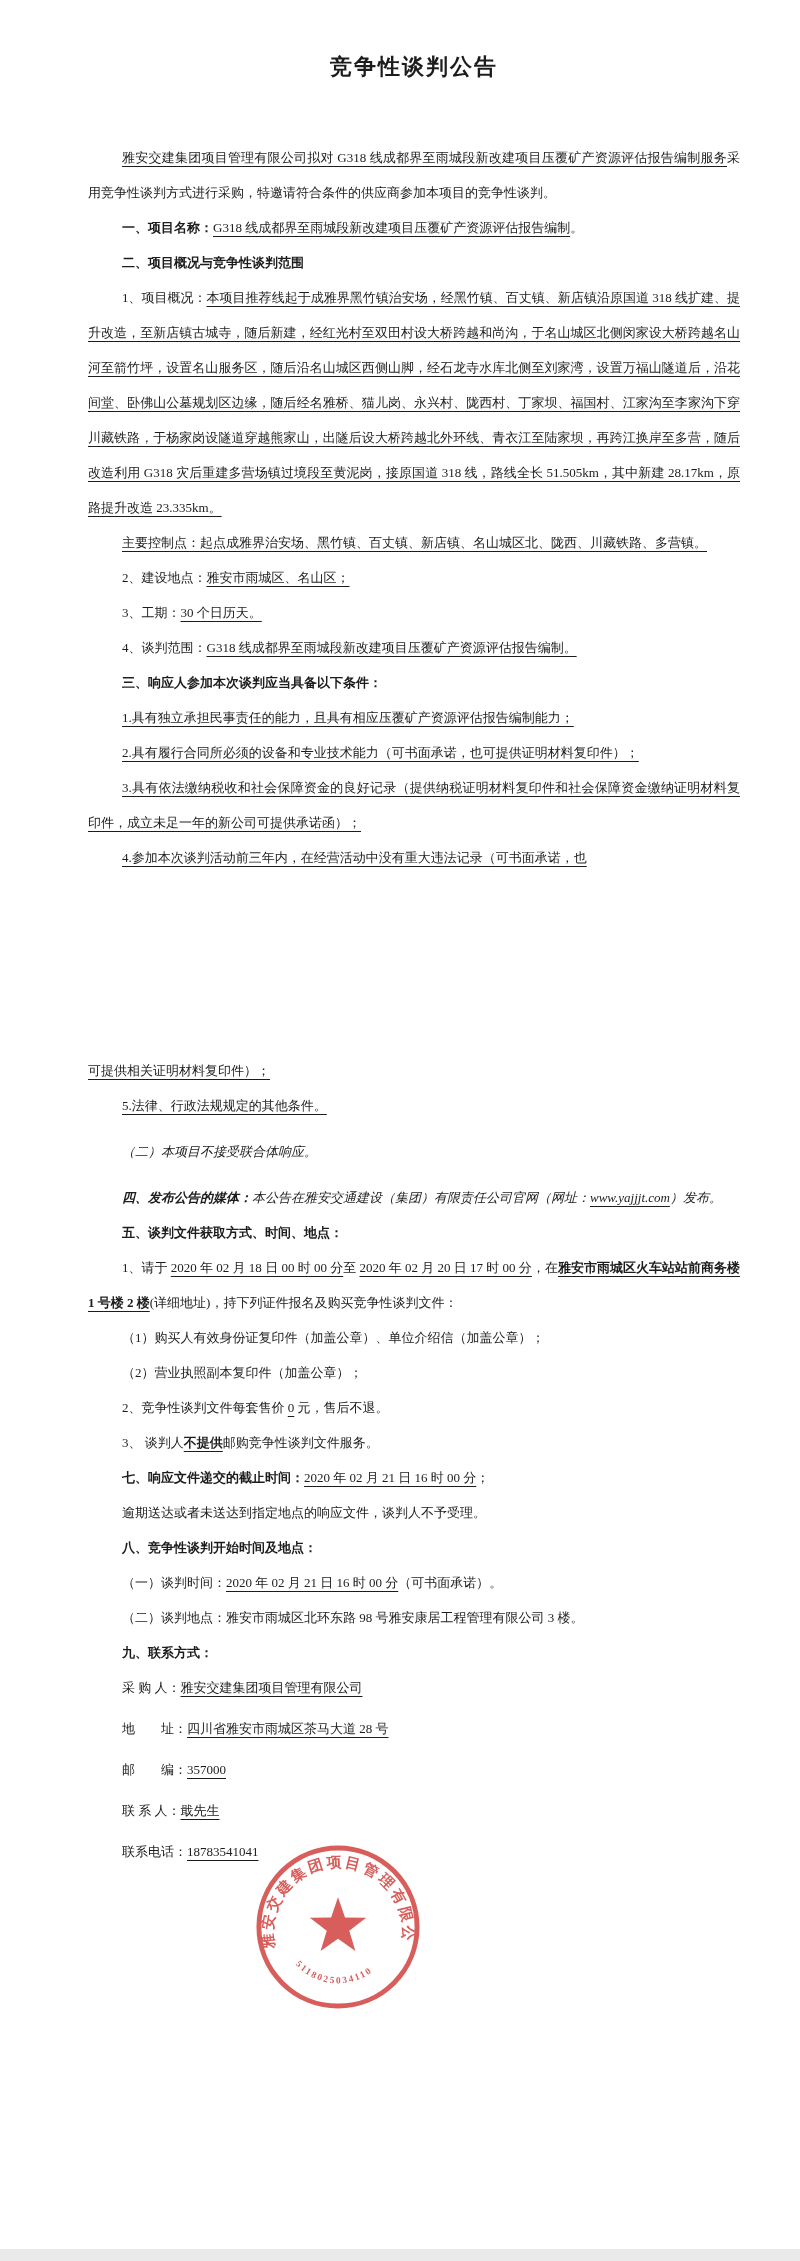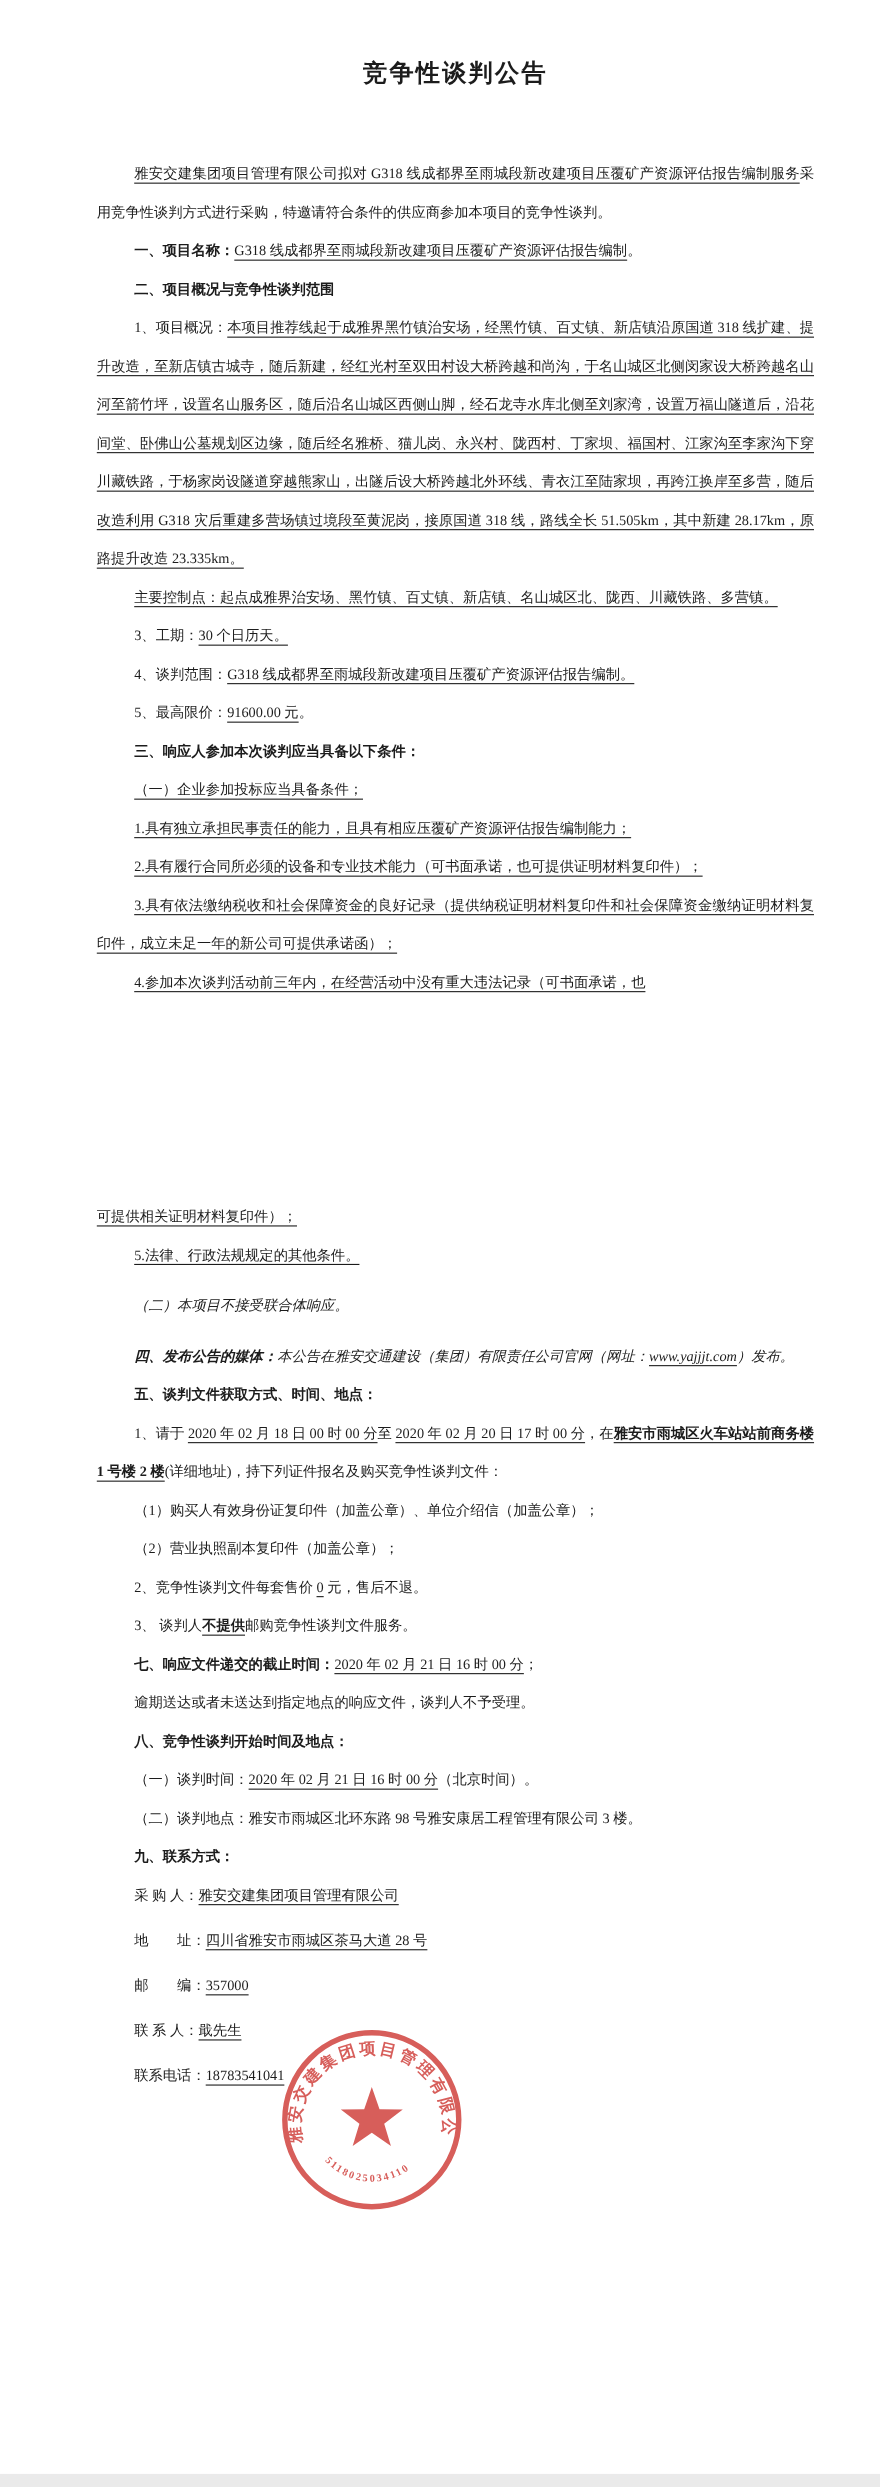--- a/index.html
+++ b/index.html
@@ -33,44 +33,43 @@
 
 <div class="page">
   <div class="content">
     <h1 class="doc-title">竞争性谈判公告</h1>
     <div>
         <p class="indent"><span class="u">雅安交建集团项目管理有限公司拟对 G318 线成都界至雨城段新改建项目压覆矿产资源评估报告编制服务</span><span>采用竞争性谈判方式进行采购，特邀请符合条件的供应商参加本项目的竞争性谈判。</span></p>
         <p class="indent"><span class="b">一、项目名称：</span><span class="u">G318 线成都界至雨城段新改建项目压覆矿产资源评估报告编制</span><span>。</span></p>
         <p class="indent"><span class="b">二、项目概况与竞争性谈判范围</span></p>
         <p class="indent"><span>1、项目概况：</span><span class="u">本项目推荐线起于成雅界黑竹镇治安场，经黑竹镇、百丈镇、新店镇沿原国道 318 线扩建、提升改造，至新店镇古城寺，随后新建，经红光村至双田村设大桥跨越和尚沟，于名山城区北侧闵家设大桥跨越名山河至箭竹坪，设置名山服务区，随后沿名山城区西侧山脚，经石龙寺水库北侧至刘家湾，设置万福山隧道后，沿花间堂、卧佛山公墓规划区边缘，随后经名雅桥、猫儿岗、永兴村、陇西村、丁家坝、福国村、江家沟至李家沟下穿川藏铁路，于杨家岗设隧道穿越熊家山，出隧后设大桥跨越北外环线、青衣江至陆家坝，再跨江换岸至多营，随后改造利用 G318 灾后重建多营场镇过境段至黄泥岗，接原国道 318 线，路线全长 51.505km，其中新建 28.17km，原路提升改造 23.335km。</span></p>
         <p class="indent"><span class="u">主要控制点：起点成雅界治安场、黑竹镇、百丈镇、新店镇、名山城区北、陇西、川藏铁路、多营镇。</span></p>
+        <p class="indent"><span>2、建设地点：</span><span class="u">雅安市雨城区、名山区；</span></p>
         <p class="indent"><span>3、工期：</span><span class="u">30 个日历天。</span></p>
         <p class="indent"><span>4、谈判范围：</span><span class="u">G318 线成都界至雨城段新改建项目压覆矿产资源评估报告编制。</span></p>
-        <p class="indent"><span>5、最高限价：</span><span class="u">91600.00 元</span><span>。</span></p>
         <p class="indent"><span class="b">三、响应人参加本次谈判应当具备以下条件：</span></p>
-        <p class="indent"><span class="u">（一）企业参加投标应当具备条件；</span></p>
         <p class="indent"><span class="u">1.具有独立承担民事责任的能力，且具有相应压覆矿产资源评估报告编制能力；</span></p>
         <p class="indent"><span class="u">2.具有履行合同所必须的设备和专业技术能力（可书面承诺，也可提供证明材料复印件）；</span></p>
         <p class="indent"><span class="u">3.具有依法缴纳税收和社会保障资金的良好记录（提供纳税证明材料复印件和社会保障资金缴纳证明材料复印件，成立未足一年的新公司可提供承诺函）；</span></p>
         <p class="indent"><span class="u">4.参加本次谈判活动前三年内，在经营活动中没有重大违法记录（可书面承诺，也</span></p>
         <div style="height: 178px;"></div>
         <p><span class="u">可提供相关证明材料复印件）；</span></p>
         <p class="indent"><span class="u">5.法律、行政法规规定的其他条件。</span></p>
         <p class="indent mt"><span>（二）本项目不接受联合体响应。</span></p>
         <p class="indent mt"><span class="b">四、发布公告的媒体：</span><span>本公告在雅安交通建设（集团）有限责任公司官网（网址：</span><span class="u">www.yajjjt.com</span><span>）发布。</span></p>
         <p class="indent"><span class="b">五、谈判文件获取方式、时间、地点：</span></p>
         <p class="indent"><span>1、请于 </span><span class="u">2020 年 02 月 18 日 00 时 00 分</span><span>至 </span><span class="u">2020 年 02 月 20 日 17 时 00 分</span><span>，在</span><span class="b u">雅安市雨城区火车站站前商务楼 1 号楼 2 楼</span><span>(详细地址)，持下列证件报名及购买竞争性谈判文件：</span></p>
         <p class="indent"><span>（1）购买人有效身份证复印件（加盖公章）、单位介绍信（加盖公章）；</span></p>
         <p class="indent"><span>（2）营业执照副本复印件（加盖公章）；</span></p>
         <p class="indent"><span>2、竞争性谈判文件每套售价 </span><span class="u">0</span><span> 元，售后不退。</span></p>
         <p class="indent"><span>3、 谈判人</span><span class="b u">不提供</span><span>邮购竞争性谈判文件服务。</span></p>
         <p class="indent"><span class="b">七、响应文件递交的截止时间：</span><span class="u">2020 年 02 月 21 日 16 时 00 分</span><span>；</span></p>
         <p class="indent"><span>逾期送达或者未送达到指定地点的响应文件，谈判人不予受理。</span></p>
         <p class="indent"><span class="b">八、竞争性谈判开始时间及地点：</span></p>
-        <p class="indent"><span>（一）谈判时间：</span><span class="u">2020 年 02 月 21 日 16 时 00 分</span><span>（北京时间）。</span></p>
+        <p class="indent"><span>（一）谈判时间：</span><span class="u">2020 年 02 月 21 日 16 时 00 分</span><span>（可书面承诺）。</span></p>
         <p class="indent"><span>（二）谈判地点：雅安市雨城区北环东路 98 号雅安康居工程管理有限公司 3 楼。</span></p>
         <p class="indent"><span class="b">九、联系方式：</span></p>
         <p class="indent contact"><span>采 购 人：</span><span class="u">雅安交建集团项目管理有限公司</span></p>
         <p class="indent contact"><span>地　　址：</span><span class="u">四川省雅安市雨城区茶马大道 28 号</span></p>
         <p class="indent contact"><span>邮　　编：</span><span class="u">357000</span></p>
         <p class="indent contact"><span>联 系 人：</span><span class="u">戢先生</span></p>
         <p class="indent contact"><span>联系电话：</span><span class="u">18783541041</span></p>
       </div>
   </div>
 

